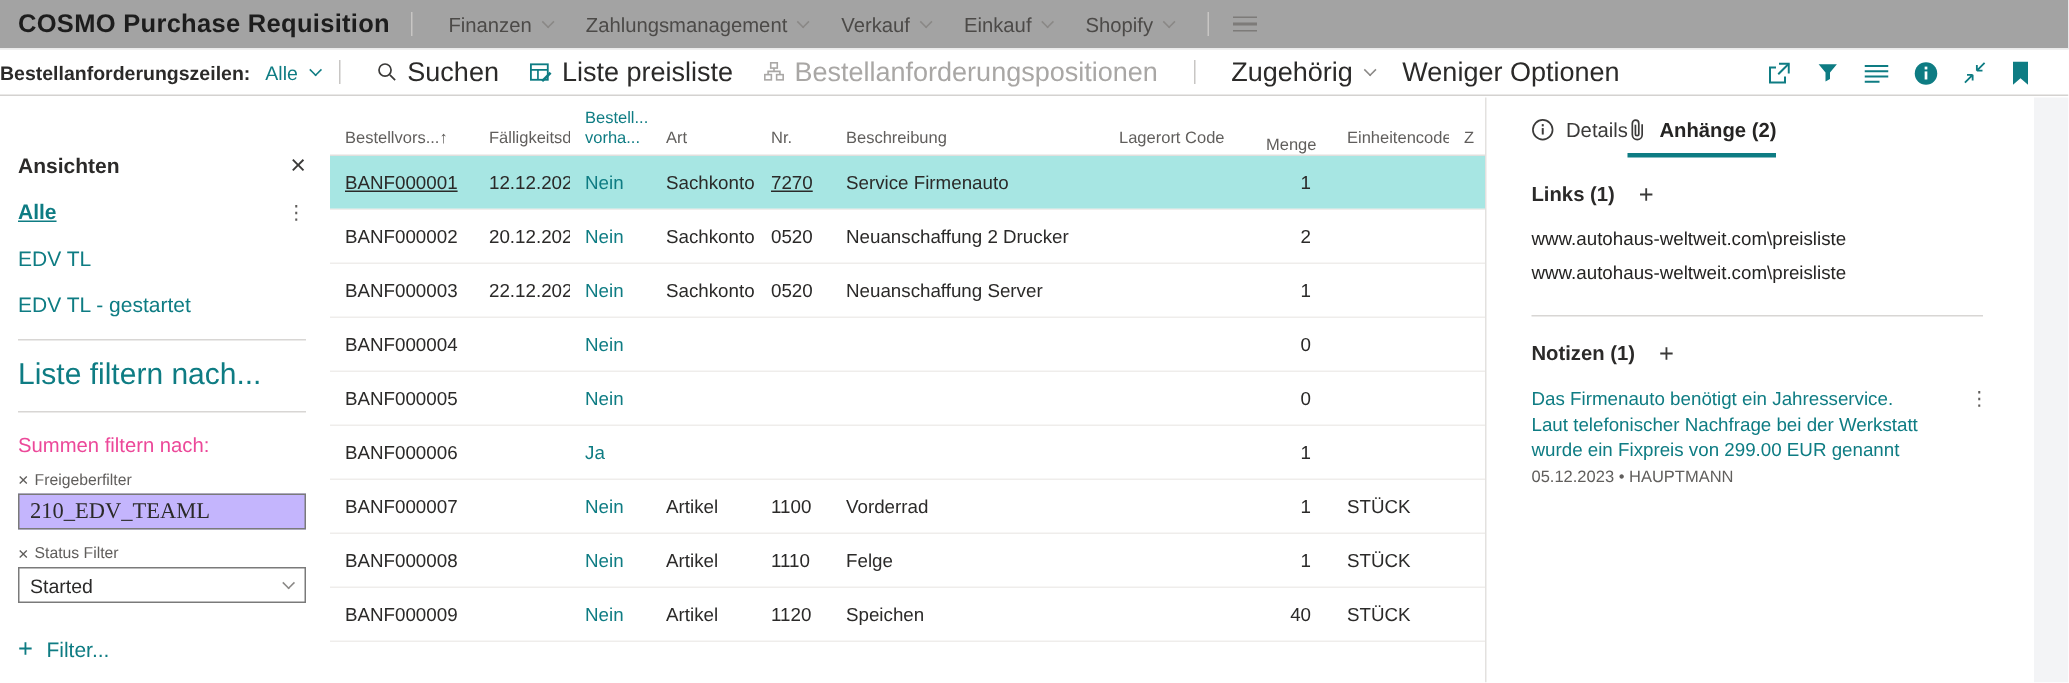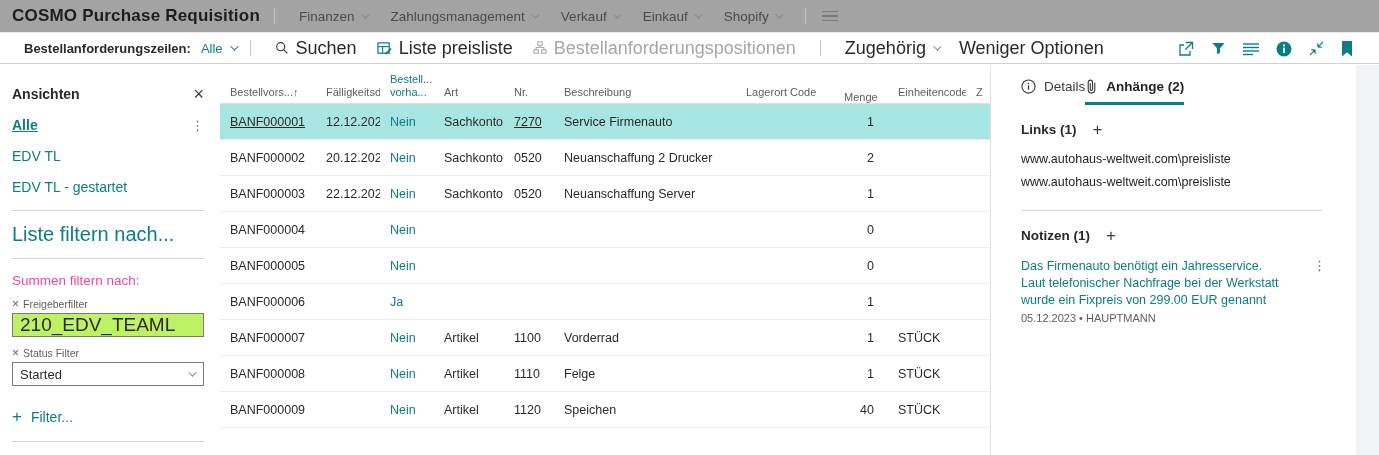--- a/index.html
+++ b/index.html
@@ -25,56 +25,56 @@
   .chev {
     width:6px; height:6px; border-right:1px solid #8a8886; border-bottom:1px solid #8a8886;
     transform:rotate(45deg) translateY(-2px); flex:none;
   }
   .hamburger { width:16px; display:flex; flex-direction:column; gap:3px; margin-left:2px; cursor:pointer; }
   .hamburger i { display:block; height:1.5px; background:#7d7b79; }
 
   
   .toolbar {
     height:31px; display:flex; align-items:center;
-    border-bottom:1px solid #d4d2d0; background:#fff; padding-left:24px; position:relative;
+    border-bottom:1px solid #d4d2d0; background:#fff; padding-left:0; position:relative;
   }
   .tb-caption { font-weight:700; font-size:13px; color:#2b2a29; white-space:nowrap; }
   .tb-view { display:flex; align-items:center; gap:7px; margin-left:10px; color:var(--accent); cursor:pointer; }
   .tb-view .chev { border-color:var(--accent); }
   .tb-btn {
     display:flex; align-items:center; gap:7px; border:none; background:transparent;
     font-family:inherit; font-size:18px; color:#2b2a29; padding:0 10px; height:30px; cursor:pointer; white-space:nowrap;
   }
   .tb-btn svg { flex:none; }
   .tb-btn.disabled { color:#a9a7a5; cursor:default; }
   .tb-btn.disabled svg { stroke:#a9a7a5; }
   .tb-icons { position:absolute; right:26px; top:0; height:31px; display:flex; align-items:center; gap:17px; }
   .icon-btn { background:none; border:none; padding:0; cursor:pointer; color:var(--accent); display:flex; align-items:center; }
 
   
   .content { position:absolute; top:65px; left:0; right:0; bottom:0; display:flex; background:#fff; }
 
   
-  .sidebar { width:220px; flex:none; padding:14px 16px 0 12px; }
+  .sidebar { width:220px; flex:none; padding:30px 16px 0 12px; }
   .sb-head { display:flex; align-items:center; justify-content:space-between; margin:6px 0 14px; }
   .sb-title { font-size:14px; font-weight:700; color:#2b2a29; }
   .sb-close { font-size:18px; line-height:1; color:#3b3a39; background:none; border:none; cursor:pointer; font-family:inherit; }
   .sb-view { display:flex; align-items:center; justify-content:space-between; margin-bottom:15px; cursor:pointer; }
   .sb-view-label { color:var(--accent); font-size:14px; }
   .sb-view.active .sb-view-label { font-weight:700; text-decoration:underline; }
   .sb-view .dots { visibility:hidden; color:#605e5c; font-size:13px; }
   .sb-view.active .dots { visibility:visible; }
   .sb-divider { border:none; border-top:1px solid #d8d6d4; margin:12px 0; }
   .sb-link { color:var(--accent); font-size:20px; cursor:pointer; display:block; }
   .sb-totals { color:#ec4899; font-size:13.5px; margin:14px 0 10px; }
   .flt-label { display:flex; align-items:center; gap:4px; font-size:10.5px; color:#605e5c; margin:10px 0 3px; }
   .flt-x { font-size:12px; color:#605e5c; cursor:pointer; line-height:1; }
   .flt-input {
-    width:100%; height:24px; border:1px solid #7a7a7a; background:#bef264; padding:2px 7px;
-    font-family:Liberation Sans, sans-serif; font-size:19px; color:#2b2a29;
+    width:100%; height:24px; border:1px solid #7a7a7a; background:#c4b5fd; padding:2px 7px;
+    font-family:Liberation Serif, serif; font-size:15px; color:#2b2a29;
   }
   .flt-select {
     width:100%; height:24px; border:1px solid #7a7a7a; background:#fff; padding:2px 7px;
     display:flex; align-items:center; justify-content:space-between; cursor:pointer; font-size:13px; color:#2b2a29;
   }
   .flt-select .chev { margin-right:2px; }
   .add-filter { display:flex; align-items:center; gap:9px; color:var(--accent); font-size:14px; margin-top:22px; cursor:pointer; }
   .add-filter .plus { font-size:17px; line-height:1; }
   .sb-bottom { border:none; border-top:1px solid #d8d6d4; margin-top:16px; }
 

